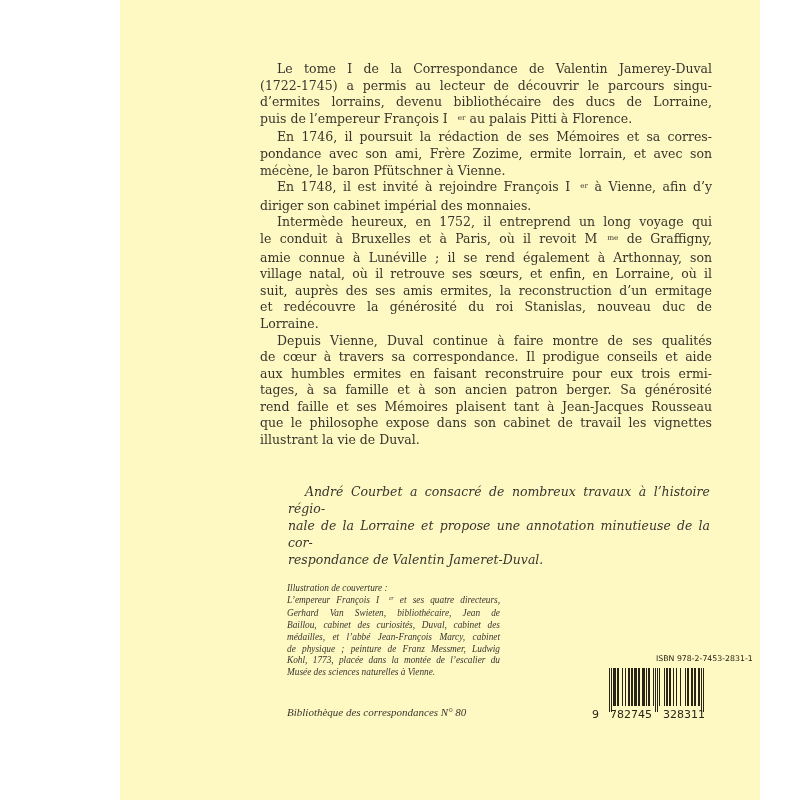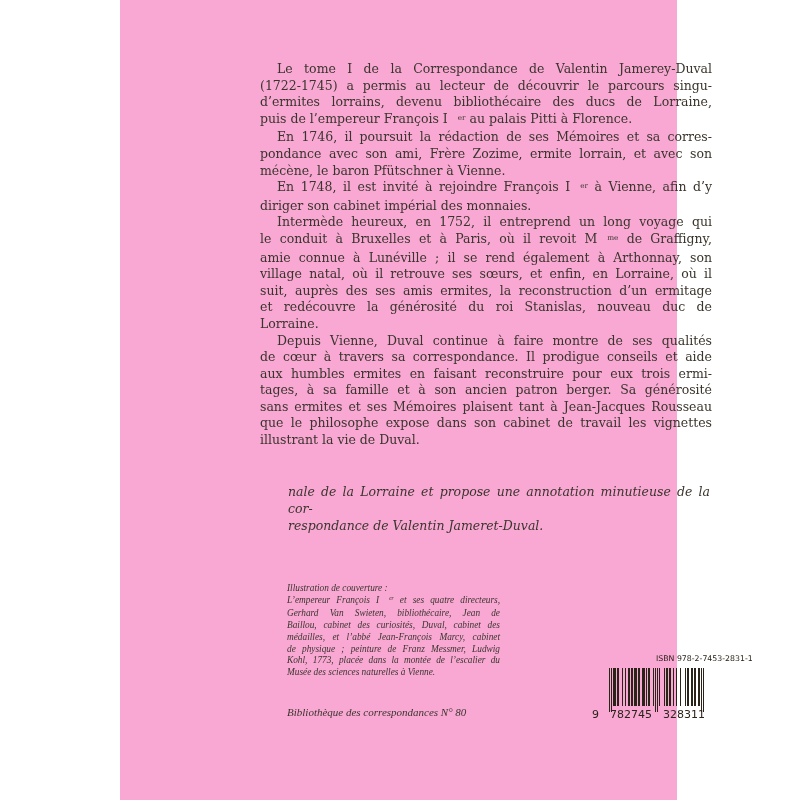--- a/index.html
+++ b/index.html
@@ -1,18 +1,18 @@
 <!DOCTYPE html>
 <html lang="fr"><head>
 <meta charset="utf-8">
 <style>
   html,body{margin:0;padding:0;}
   body{width:800px;height:800px;background:#ffffff;position:relative;overflow:hidden;
        font-family:"DejaVu Serif", serif;}
-  #cover{position:absolute;left:120px;top:0;width:557px;height:800px;background:#f9a8d4;}
+  #cover{position:absolute;left:120px;top:0;width:640px;height:800px;background:#fef9c3;}
   .blk{position:absolute;color:#3a352c;}
   
   #body-text{left:140px;top:61px;width:452px;font-size:12.5px;line-height:16.6px;}
   #author-note{left:168px;top:484px;width:422px;font-size:12.5px;line-height:16.9px;
                font-style:italic;}
   #cover-credit{left:167px;top:583px;width:213px;font-size:9.3px;line-height:11.9px;
                 font-style:italic;font-family:"Liberation Serif", serif;}
   #series-label{left:167px;top:706px;font-size:11px;font-style:italic;
                 font-family:"Liberation Serif", serif;}
   .line{text-align:justify;text-align-last:justify;}
@@ -47,26 +47,27 @@
       <div class="line"><span>le conduit à Bruxelles et à Paris, où il revoit M</span><span class="sup">me</span><span> de Graffigny,</span></div>
       <div class="line"><span>amie connue à Lunéville ; il se rend également à Arthonnay, son</span></div>
       <div class="line"><span>village natal, où il retrouve ses sœurs, et enfin, en Lorraine, où il</span></div>
       <div class="line"><span>suit, auprès des ses amis ermites, la reconstruction d’un ermitage</span></div>
       <div class="line"><span>et redécouvre la générosité du roi Stanislas, nouveau duc de</span></div>
       <div class="line end"><span>Lorraine.</span></div>
       <div class="line ind"><span>Depuis Vienne, Duval continue à faire montre de ses qualités</span></div>
       <div class="line"><span>de cœur à travers sa correspondance. Il prodigue conseils et aide</span></div>
       <div class="line"><span>aux humbles ermites en faisant reconstruire pour eux trois ermi-</span></div>
       <div class="line"><span>tages, à sa famille et à son ancien patron berger. Sa générosité</span></div>
-      <div class="line"><span>sans ermites et ses </span><span class="i">Mémoires</span><span> plaisent tant à Jean-Jacques Rousseau</span></div>
+      <div class="line"><span>rend faille et ses </span><span class="i">Mémoires</span><span> plaisent tant à Jean-Jacques Rousseau</span></div>
       <div class="line"><span>que le philosophe expose dans son cabinet de travail les vignettes</span></div>
       <div class="line end"><span>illustrant la vie de Duval.</span></div>
     </div>
 
   <div id="author-note" class="blk">
+      <div class="line ind"><span>André Courbet a consacré de nombreux travaux à l’histoire régio-</span></div>
       <div class="line"><span>nale de la Lorraine et propose une annotation minutieuse de la cor-</span></div>
       <div class="line end"><span>respondance de Valentin Jameret-Duval.</span></div>
     </div>
 
   <div id="cover-credit" class="blk">
       <div class="line end"><span>Illustration de couverture :</span></div>
       <div class="line"><span>L’empereur François I</span><span class="sup">er</span><span> et ses quatre directeurs,</span></div>
       <div class="line"><span>Gerhard Van Swieten, bibliothécaire, Jean de</span></div>
       <div class="line"><span>Baillou, cabinet des curiosités, Duval, cabinet des</span></div>
       <div class="line"><span>médailles, et l’abbé Jean-François Marcy, cabinet</span></div>

